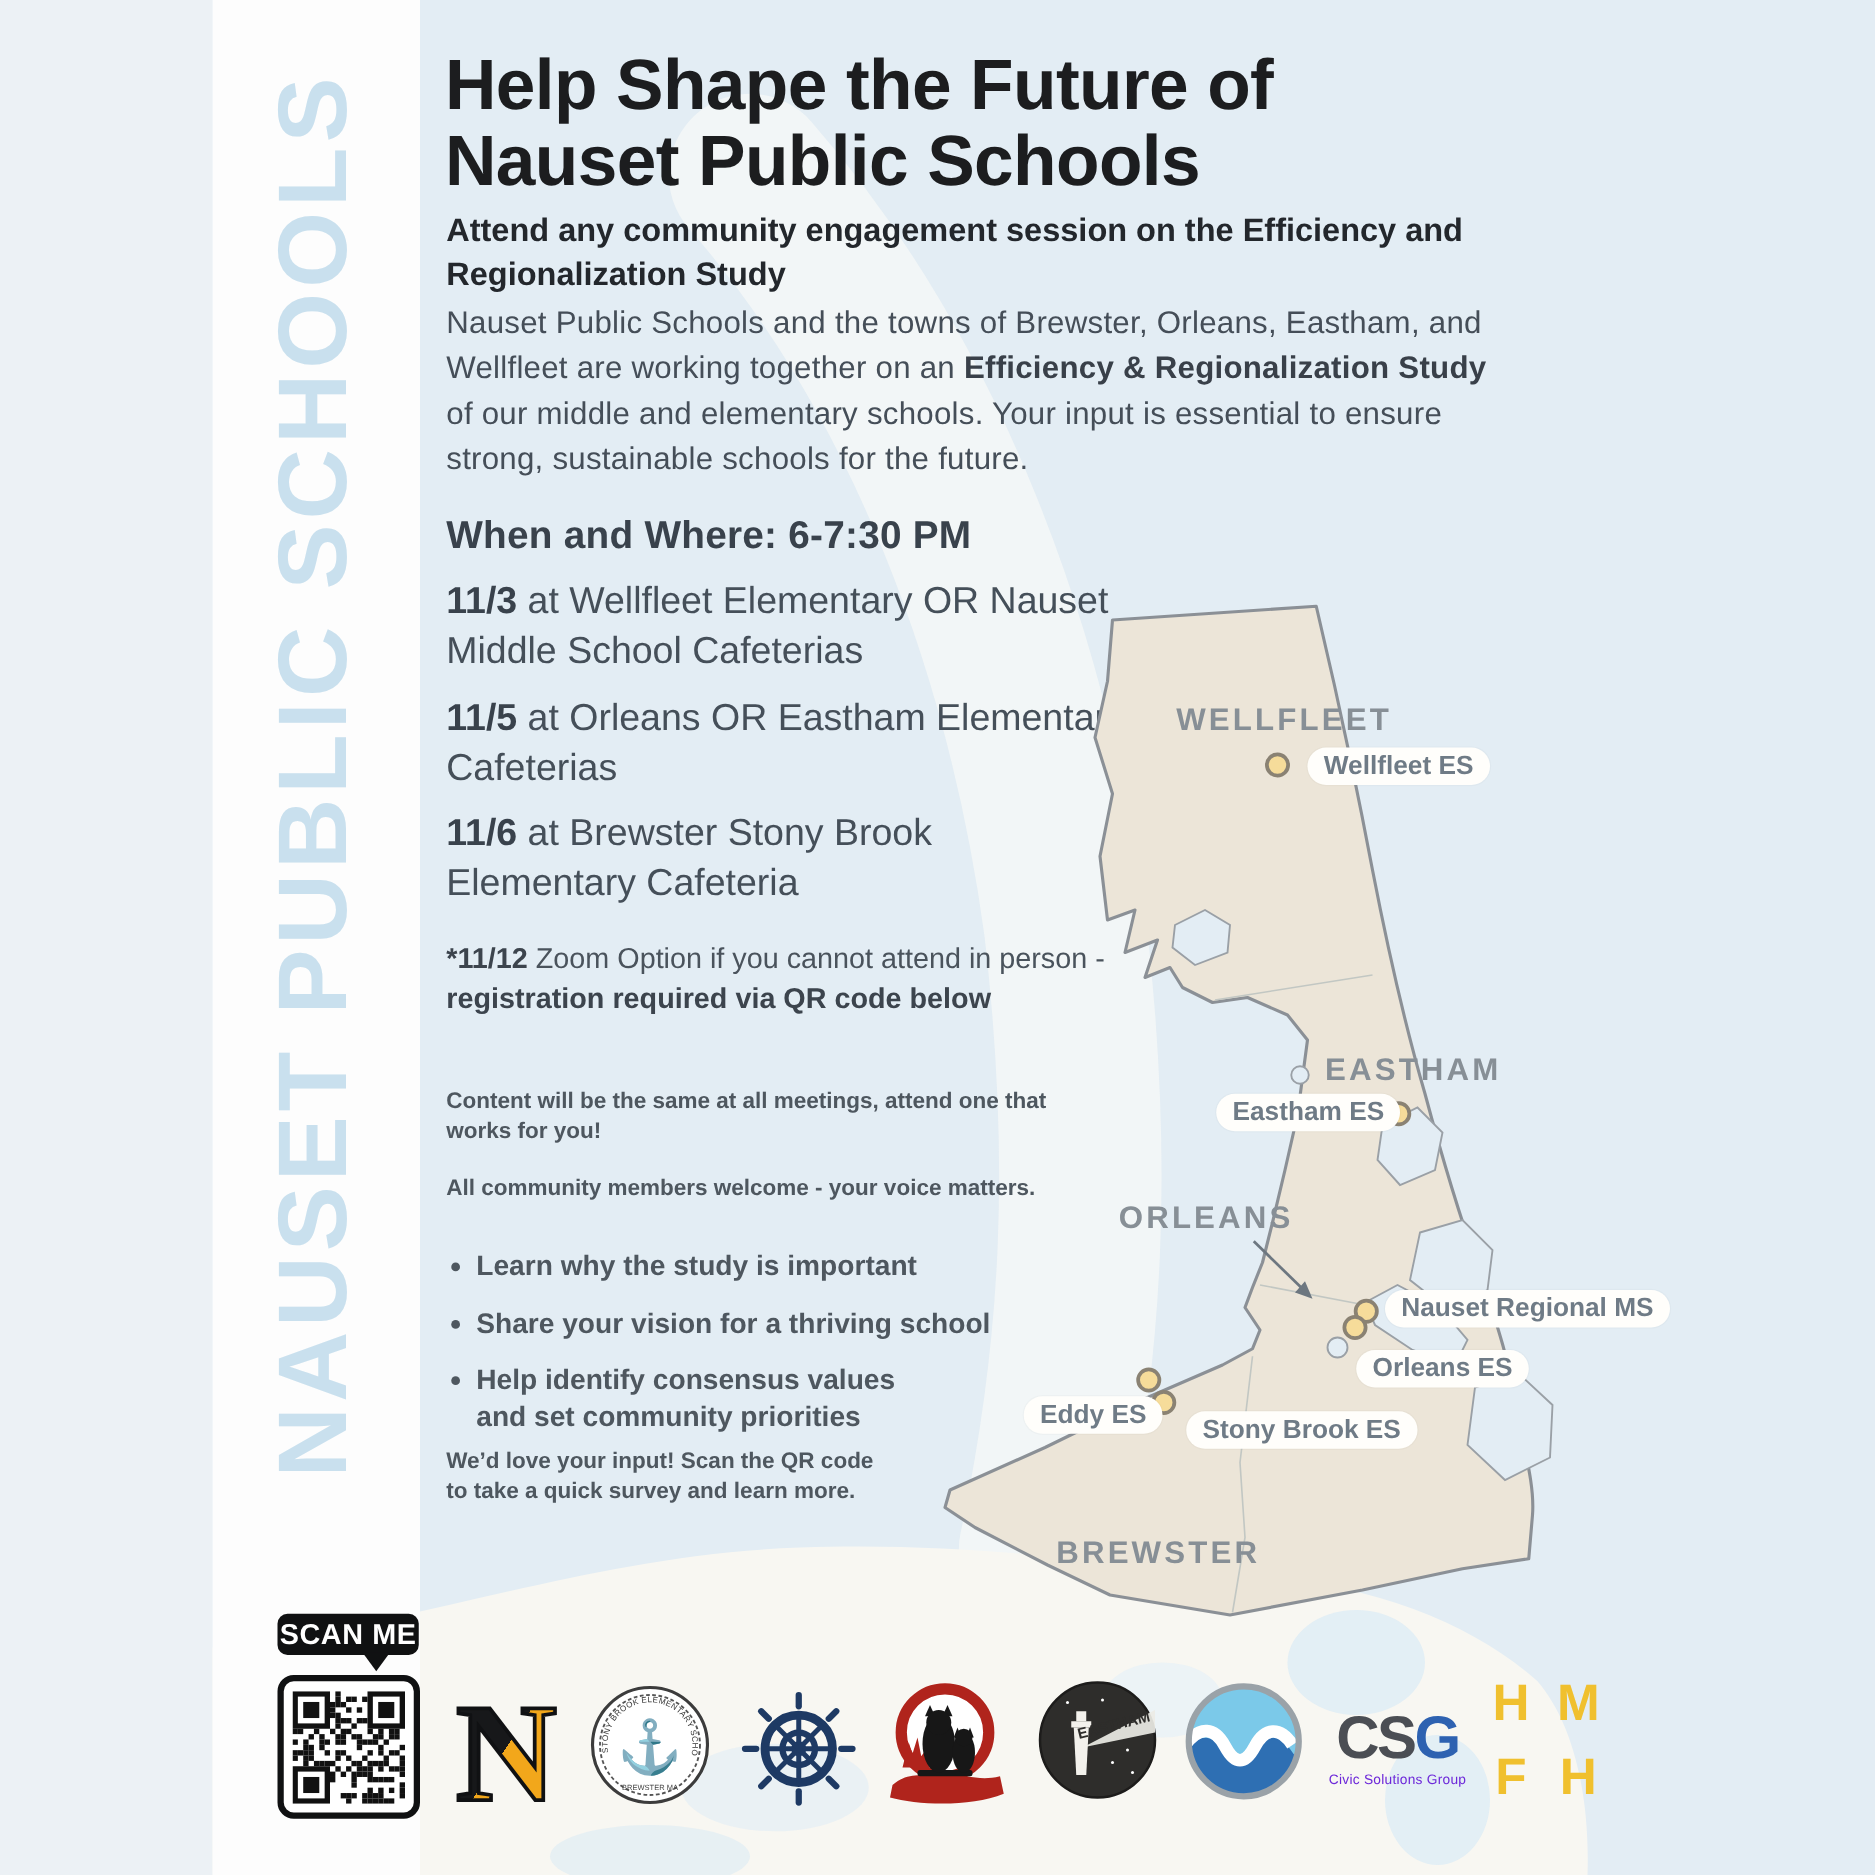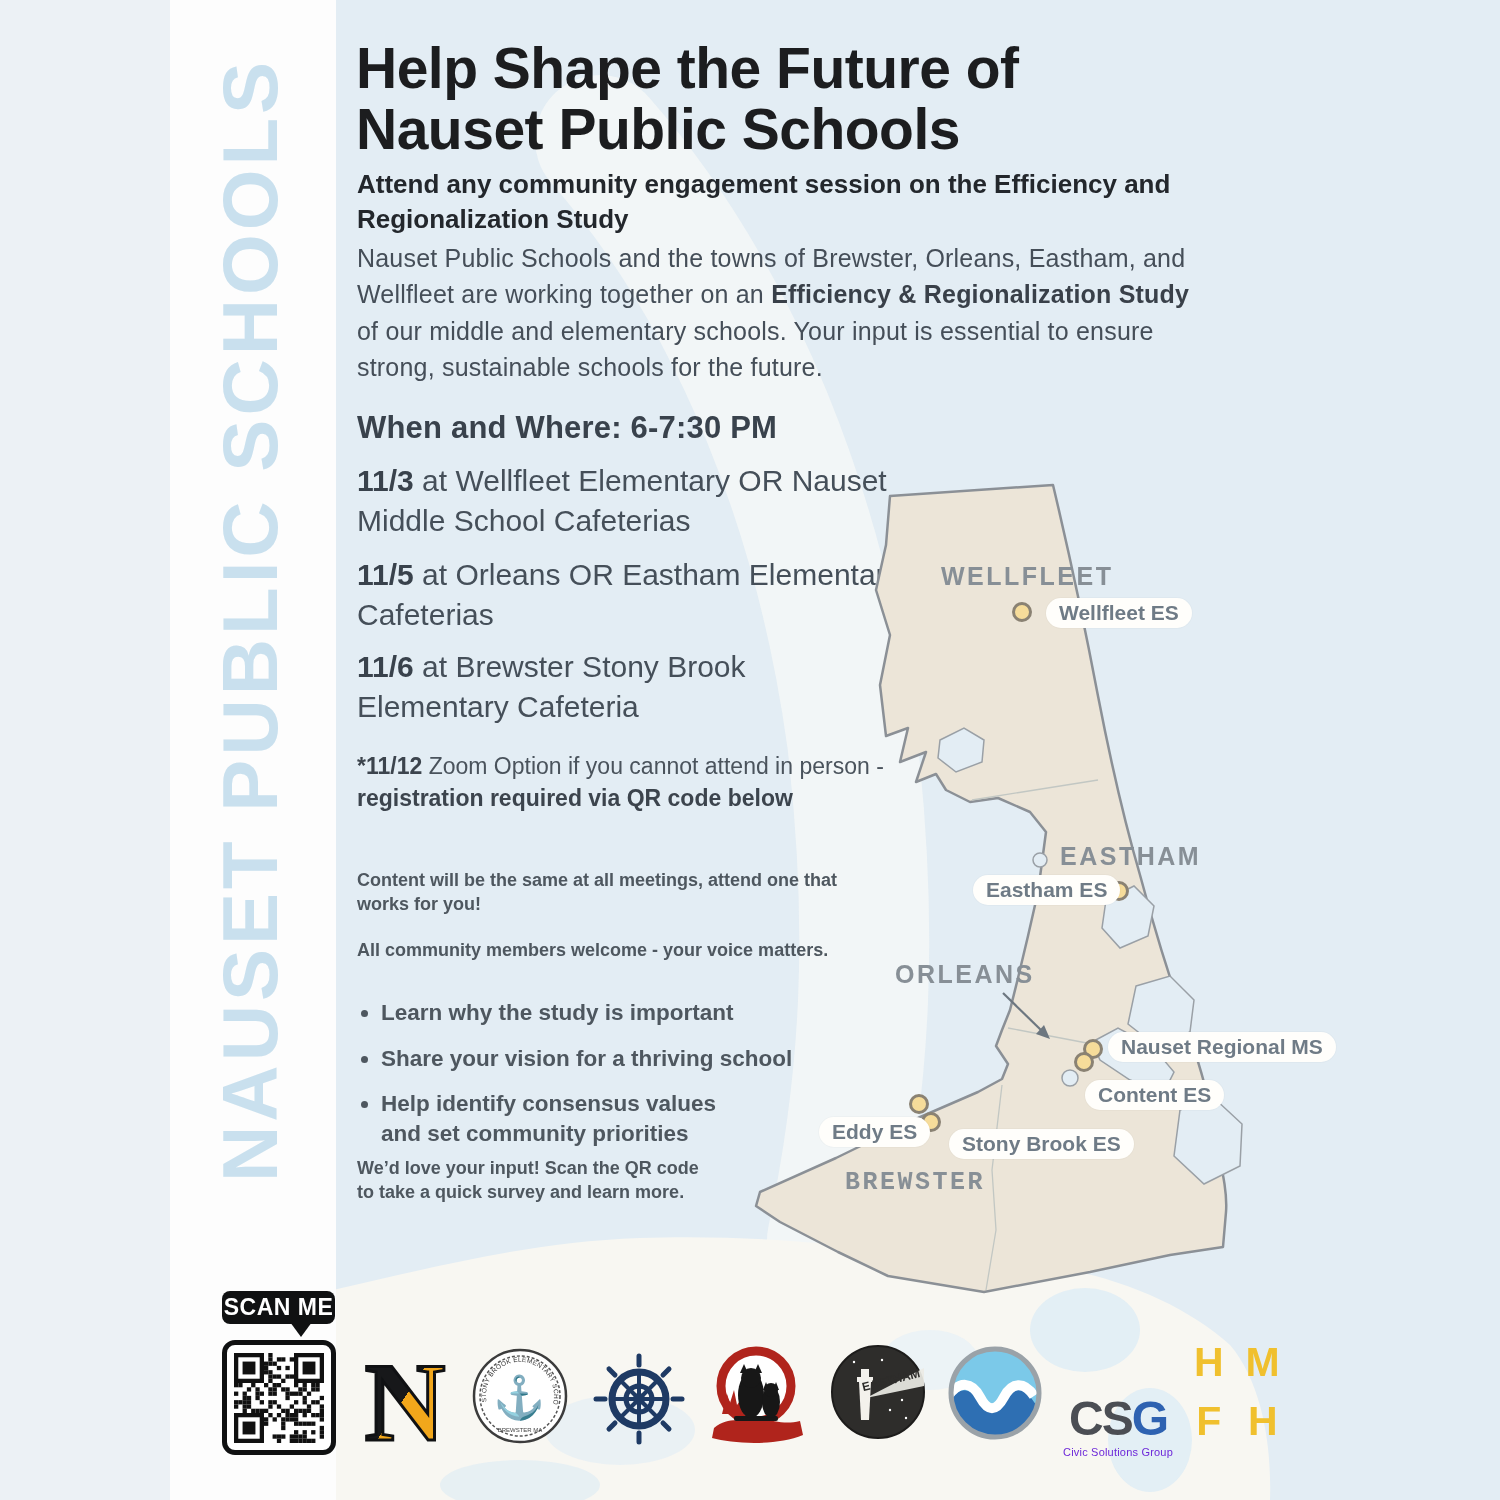--- a/index.html
+++ b/index.html
@@ -31,21 +31,21 @@
   .marker{position:absolute;width:20px;height:20px;border-radius:50%;
     background:#f6dc9a;border:3px solid #8a8273;box-sizing:border-box;}
   .scanme{left:222px;top:1291px;width:113px;height:33px;background:#101112;border-radius:8px;
     color:#fff;font-size:23px;font-weight:700;letter-spacing:.5px;display:flex;align-items:center;justify-content:center;}
   .scanme-tip{left:290px;top:1322px;width:0;height:0;border-left:11px solid transparent;
     border-right:11px solid transparent;border-top:15px solid #101112;}
   .qr-box{left:222px;top:1340px;width:104px;height:105px;background:#fff;border:5px solid #101112;border-radius:13px;
     display:flex;align-items:center;justify-content:center;}
   .logo{position:absolute;}
   .wheel-wrap{left:592px;top:1352px;}
-  .csg{left:1058px;top:1366px;width:120px;text-align:center;margin-top:28px;}
+  .csg{left:1058px;top:1366px;width:120px;text-align:center;}
   .csg-row{font-size:48px;font-weight:800;letter-spacing:-2px;line-height:1.05;}
   .csg-cs{color:#4b4e54;}
   .csg-g{color:#2e62b1;}
   .csg-tag{font-size:11px;font-weight:500;color:#6d28d9;margin-top:2px;letter-spacing:.2px;}
   .hmfh{left:1194px;top:1342px;display:grid;grid-template-columns:auto auto;
     column-gap:22px;row-gap:18px;justify-items:center;}
   .hmfh span{font-size:41px;font-weight:700;color:#f0c02e;line-height:1;}
 </style>
 </head>
 <body>
@@ -113,33 +113,33 @@
     </g>
     <g>
       <path d="M263,563 L303,602" stroke="#6d7780" stroke-width="2.2" fill="none"></path>
       <polygon points="310,609 296,604 304,595" fill="#6d7780"></polygon>
     </g>
   </svg>
 
   <div class="town-label" style="left:941px;top:562px;">WELLFLEET</div>
   <div class="town-label" style="left:1060px;top:842px;">EASTHAM</div>
   <div class="town-label" style="left:895px;top:960px;">ORLEANS</div>
-  <div class="town-label" style="left:845px;top:1168px;font-family:Liberation Mono, monospace;">BREWSTER</div>
+  <div class="town-label" style="left:845px;top:1228px;">BREWSTER</div>
 
   <div class="marker" style="left:1012px;top:602px;"></div>
   <div class="marker" style="left:1109px;top:881px;"></div>
   <div class="marker" style="left:1083px;top:1039px;"></div>
   <div class="marker" style="left:1074px;top:1052px;"></div>
   <div class="marker" style="left:909px;top:1094px;"></div>
   <div class="marker" style="left:921px;top:1112px;"></div>
 
   <div class="pill" style="left:1046px;top:598px;">Wellfleet ES</div>
   <div class="pill" style="left:973px;top:875px;">Eastham ES</div>
   <div class="pill" style="left:1108px;top:1032px;">Nauset Regional MS</div>
-  <div class="pill" style="left:1085px;top:1080px;">Content ES</div>
+  <div class="pill" style="left:1085px;top:1080px;">Orleans ES</div>
   <div class="pill" style="left:819px;top:1117px;">Eddy ES</div>
   <div class="pill" style="left:949px;top:1129px;">Stony Brook ES</div>
 
   <div class="abs scanme">SCAN ME</div>
   <div class="abs scanme-tip"></div>
   <div class="abs qr-box">
     <div style="width:90px;height:90px;"><svg width="90" height="90" xmlns="http://www.w3.org/2000/svg">
           <rect x="34.29" y="0.00" width="4.29" height="4.29" fill="#111"></rect>
           <rect x="34.29" y="4.29" width="4.29" height="4.29" fill="#111"></rect>
           <rect x="42.86" y="4.29" width="4.29" height="4.29" fill="#111"></rect>

